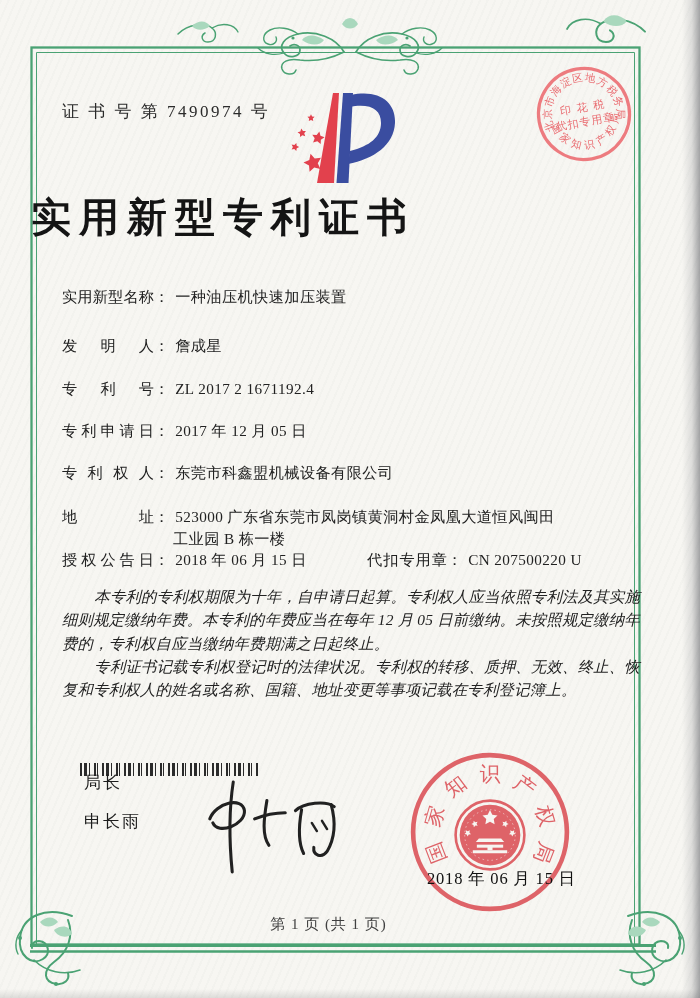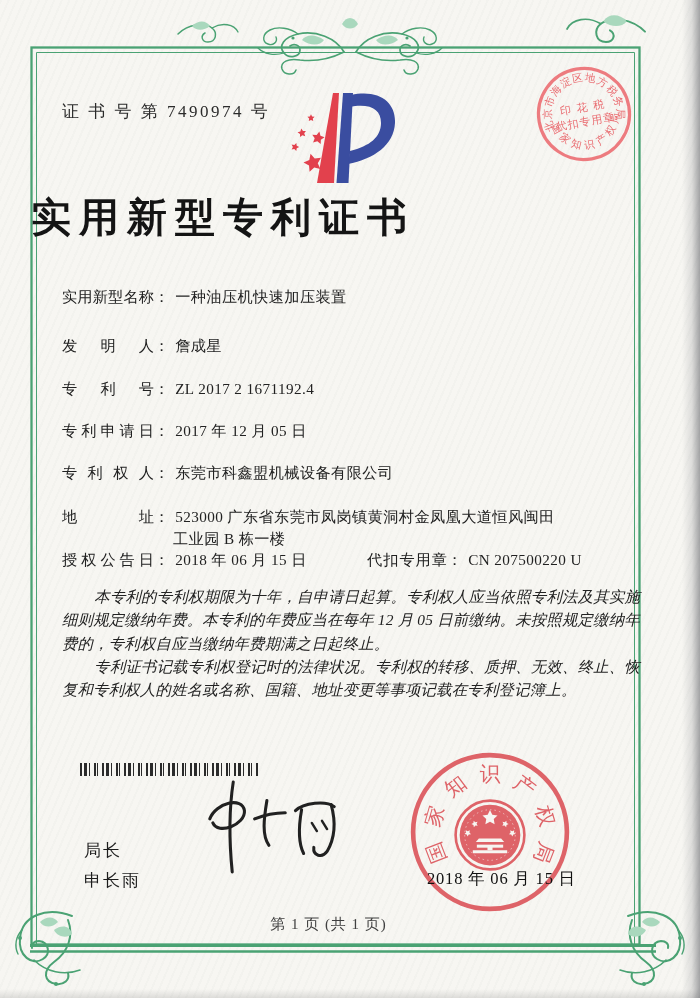--- a/index.html
+++ b/index.html
@@ -36,24 +36,24 @@
          font-style:italic; color:#222; }
   .paras p{margin:0; text-indent:2.1em; letter-spacing:.2px;}
   
   .barcode{left:80px; top:763px; width:180px; height:13px;
     background:repeating-linear-gradient(90deg,
       #2b2b2b 0 2px, rgba(0,0,0,0) 2px 4px,
       #2b2b2b 4px 7px, rgba(0,0,0,0) 7px 9px,
       #2b2b2b 9px 10px, rgba(0,0,0,0) 10px 14px,
       #2b2b2b 14px 16px, rgba(0,0,0,0) 16px 17px,
       #2b2b2b 17px 18px, rgba(0,0,0,0) 18px 22px);}
-  .officials{left:84px; top:840px; font-family:"DejaVu Sans", sans-serif;
+  .officials{left:84px; top:772px; font-family:"DejaVu Sans", sans-serif;
              font-size:17px; letter-spacing:2px; color:#1d1d1d;}
   .officials div{line-height:20px;}
-  .officials .nm{margin-top:10px;}
+  .officials .nm{margin-top:19px;}
   .seal-date{left:427px; top:868px; font-size:16.5px; letter-spacing:.8px; color:#101010; z-index:6;}
   .footer{left:31px; top:915px; width:595px; text-align:center; font-size:15px;
           letter-spacing:1px; color:#404040;}
   svg text{font-family:"Liberation Serif", serif;}
   .edge-r{right:0; top:0; width:18px; height:998px; z-index:9; pointer-events:none;
     background:linear-gradient(to right, rgba(128,130,136,0), rgba(128,130,136,.22) 55%, rgba(92,94,100,.55));}
   .edge-b{left:0; bottom:0; width:700px; height:9px; z-index:9; pointer-events:none;
     background:linear-gradient(to bottom, rgba(60,60,64,0), rgba(60,60,64,.14));}
 </style>
 </head>

